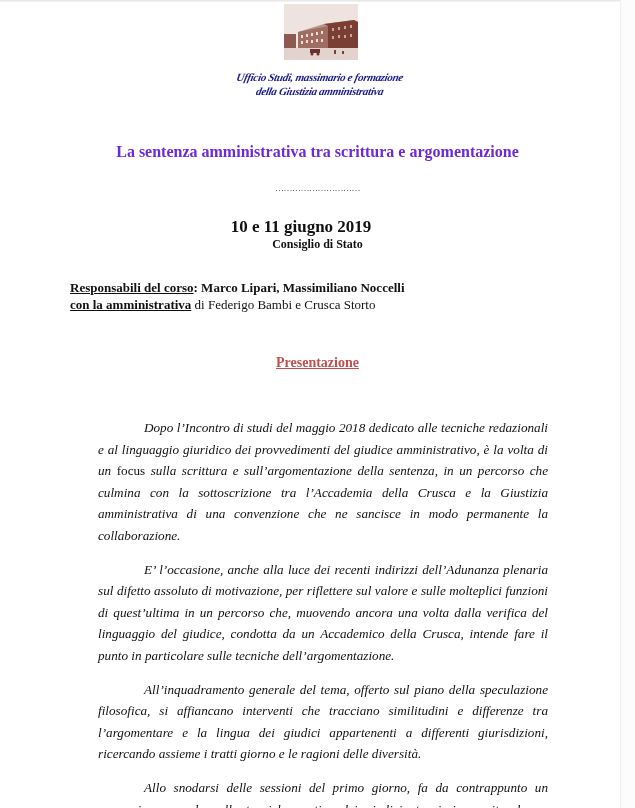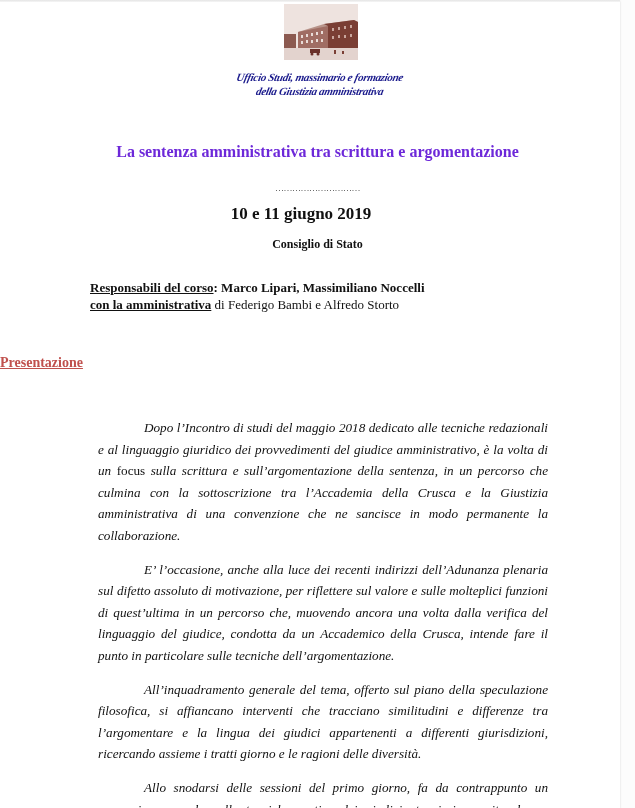--- a/index.html
+++ b/index.html
@@ -40,37 +40,37 @@
       position: absolute; left: 0; width: 635px; top: 143px; text-align: center;
       font-family: "Liberation Serif", serif;
       font-weight: bold; font-size: 16px; color: #6d28d9;
     }
     .dots {
       position: absolute; left: 0; width: 635px; top: 183px; text-align: center;
       font-family: "Liberation Serif", serif; font-size: 9px; letter-spacing: -0.5px;
       color: #222;
     }
     .date {
-      position: absolute; left: 0; width: 602px; top: 204px; text-align: center;
+      position: absolute; left: 0; width: 602px; top: 217px; text-align: center;
       font-family: "Liberation Serif", serif; font-weight: bold; font-size: 17px;
     }
     .venue {
       position: absolute; left: 0; width: 635px; top: 237px; text-align: center;
       font-family: "Liberation Serif", serif; font-weight: bold; font-size: 12px;
     }
     .resp {
-      position: absolute; left: 90px; font-family: "Liberation Serif", serif;
+      position: absolute; left: 70px; font-family: "Liberation Serif", serif;
       font-size: 13px; line-height: 18px; white-space: nowrap;
     }
     .resp.r1 { top: 279px; }
     .resp.r2 { top: 296px; }
     .resp b { text-decoration: underline; }
     .resp .strong { font-weight: bold; }
     .section-heading {
-      position: absolute; left: 0; width: 635px; top: 355px; text-align: left;
+      position: absolute; left: 0; width: 635px; top: 355px; text-align: center;
       font-family: "Liberation Serif", serif; font-weight: bold; font-size: 14px;
       color: #c0504d; text-decoration: underline;
     }
     .body-text {
       position: absolute; left: 86px; top: 405px; width: 474px;
       font-family: "Liberation Serif", serif; font-style: italic;
       font-size: 13.2px; line-height: 21.6px; text-align: justify;
     }
     .body-text p { margin: 12px; text-indent: 46px; }
     .body-text .roman { font-style: normal; }
@@ -123,21 +123,21 @@
 
   <div class="title">La sentenza amministrativa tra scrittura e argomentazione</div>
   <div class="dots">…………………………</div>
   <div class="date">10 e 11 giugno 2019</div>
   <div class="venue">Consiglio di Stato</div>
 
   <div class="resp r1">
     <b>Responsabili del corso</b><span class="strong">: </span><span class="strong">Marco Lipari, Massimiliano Noccelli</span>
   </div>
   <div class="resp r2">
-    <b>con la amministrativa</b><span> di Federigo Bambi e Alfredo Storto</span>
+    <b>con la amministrativa</b><span> di Federigo Bambi e Crusca Storto</span>
   </div>
 
   <div class="section-heading">Presentazione</div>
 
   <div class="body-text">
     <p><span>Dopo l’Incontro di studi del maggio 2018 dedicato alle tecniche redazionali e al linguaggio giuridico dei provvedimenti del giudice amministrativo, è la volta di un </span><span class="roman">focus</span><span> sulla scrittura e sull’argomentazione della sentenza, in un percorso che culmina con la sottoscrizione tra l’Accademia della Crusca e la Giustizia amministrativa di una convenzione che ne sancisce in modo permanente la collaborazione.</span></p>
     <p>E’ l’occasione, anche alla luce dei recenti indirizzi dell’Adunanza plenaria sul difetto assoluto di motivazione, per riflettere sul valore e sulle molteplici funzioni di quest’ultima in un percorso che, muovendo ancora una volta dalla verifica del linguaggio del giudice, condotta da un Accademico della Crusca, intende fare il punto in particolare sulle tecniche dell’argomentazione.</p>
     <p>All’inquadramento generale del tema, offerto sul piano della speculazione filosofica, si affiancano interventi che tracciano similitudini e differenze tra l’argomentare e la lingua dei giudici appartenenti a differenti giurisdizioni, ricercando assieme i tratti giorno e le ragioni delle diversità.</p>
     <p>Allo snodarsi delle sessioni del primo giorno, fa da contrappunto un successivo sguardo sulle tecniche motive dei giudici stranieri, seguito da un laboratorio di scrittura</p>
   </div>

